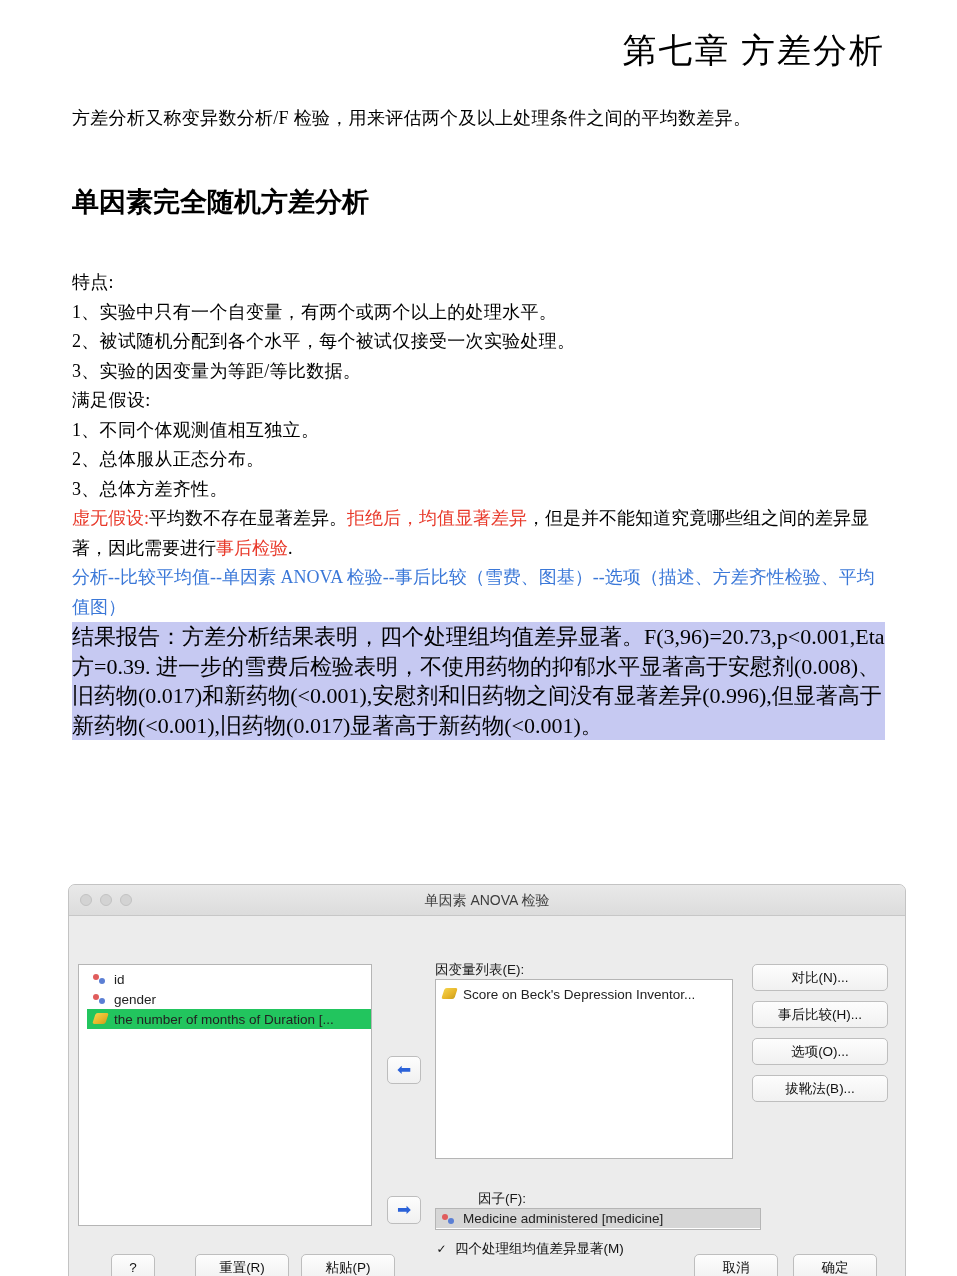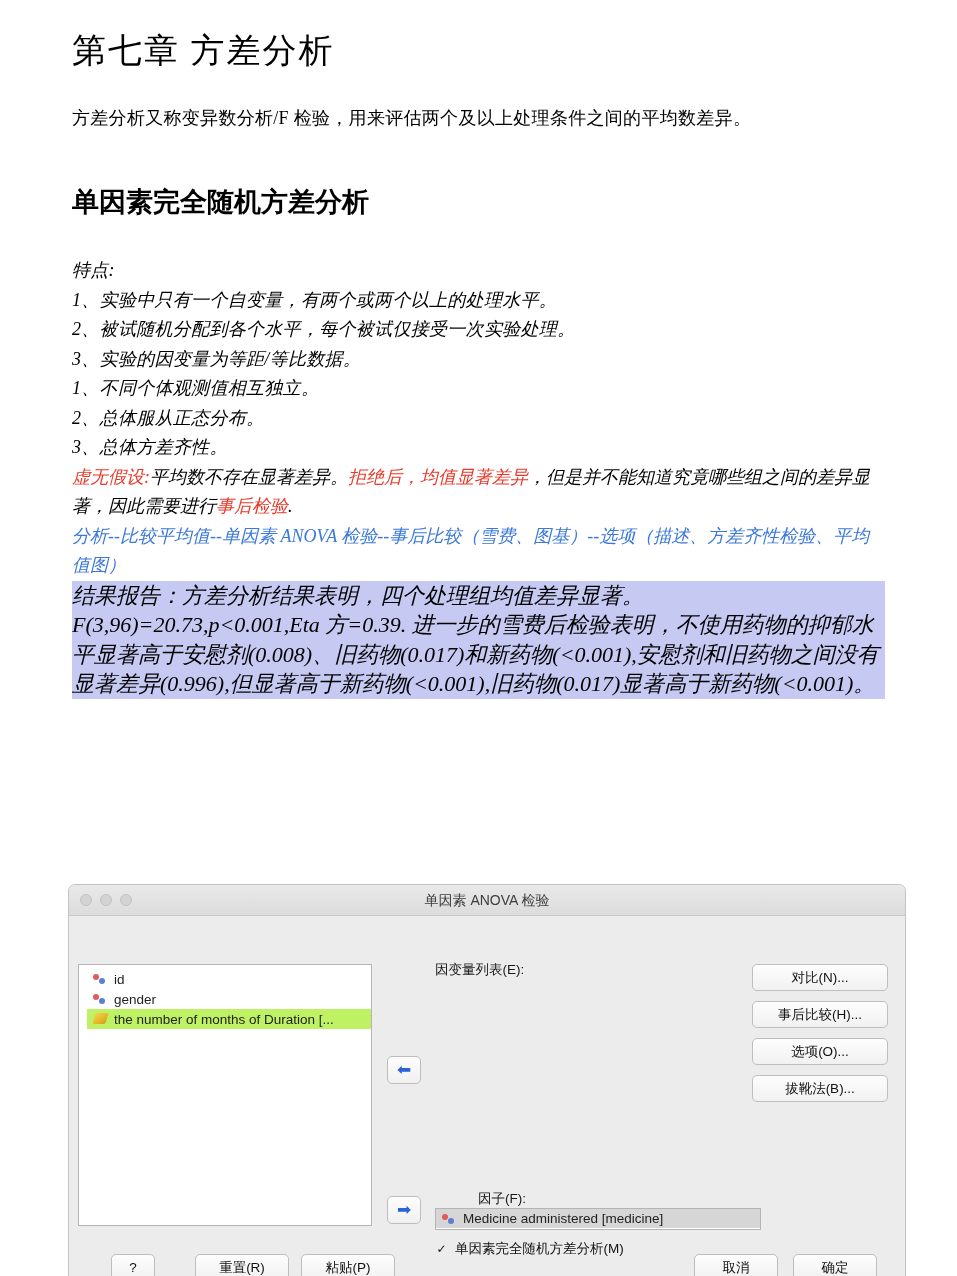--- a/index.html
+++ b/index.html
@@ -19,42 +19,41 @@
     width: 957px;
     height: 1276px;
     position: relative;
     box-sizing: border-box;
     padding: 0 72px;
   }
   h1.doc-title {
     font-family: "Liberation Serif", "DejaVu Serif", serif;
     font-size: 34px;
     font-weight: normal;
-    text-align: left;
+    text-align: right;
     margin: 28px 0 0 0;
     letter-spacing: 2px;
   }
   h2.section-title {
     font-family: "Liberation Sans", "DejaVu Sans", sans-serif;
     font-size: 27px;
     font-weight: bold;
     margin: 62px 0 0 0;
   }
   h2.section-title.second {
     margin-top: 52px;
   }
   p.body-text {
     font-size: 18px;
     line-height: 28px;
     margin: 30px 0 0 0;
     letter-spacing: 0.3px;
   }
   .feature-block {
-    margin-top: 36px;
-    font-style: italic;
+    margin-top: 48px;
   }
   .feature-block .line {
     font-size: 18px;
     line-height: 29.5px;
     letter-spacing: 0.3px;
   }
   .red {
     color: #e8392a;
   }
   .para-red {
@@ -137,21 +136,21 @@
     display: flex;
     align-items: center;
     gap: 6px;
     font-size: 13.5px;
     color: #222;
     padding: 2.5px 6px;
     white-space: nowrap;
     overflow: hidden;
   }
   .var-item.selected {
-    background: #bef264;
+    background: #22c55e;
   }
   .icon-nominal, .icon-scale, .icon-ordinal {
     width: 15px;
     height: 14px;
     flex: 0 0 auto;
     display: inline-block;
     position: relative;
   }
   .icon-nominal::before {
     content: "";
@@ -289,20 +288,21 @@
 
   <p class="body-text">方差分析又称变异数分析/F 检验，用来评估两个及以上处理条件之间的平均数差异。</p>
 
   <h2 class="section-title second">单因素完全随机方差分析</h2>
 
   <div class="feature-block">
     <div class="line">特点:</div>
     <div class="line">1、实验中只有一个自变量，有两个或两个以上的处理水平。</div>
     <div class="line">2、被试随机分配到各个水平，每个被试仅接受一次实验处理。</div>
     <div class="line">3、实验的因变量为等距/等比数据。</div>
+    <div class="line">满足假设:</div>
     <div class="line">1、不同个体观测值相互独立。</div>
     <div class="line">2、总体服从正态分布。</div>
     <div class="line">3、总体方差齐性。</div>
 
     <p class="para-red"><span class="red">虚无假设:</span><span>平均数不存在显著差异。</span><span class="red">拒绝后，均值显著差异</span><span>，但是并不能知道究竟哪些组之间的差异显著，因此需要进行</span><span class="red">事后检验</span><span>.</span></p>
 
     <p class="para-blue">分析--比较平均值--单因素 ANOVA 检验--事后比较（雪费、图基）--选项（描述、方差齐性检验、平均值图）</p>
 
     <p class="para-highlight">结果报告：方差分析结果表明，四个处理组均值差异显著。F(3,96)=20.73,p&lt;0.001,Eta 方=0.39. 进一步的雪费后检验表明，不使用药物的抑郁水平显著高于安慰剂(0.008)、旧药物(0.017)和新药物(&lt;0.001),安慰剂和旧药物之间没有显著差异(0.996),但显著高于新药物(&lt;0.001),旧药物(0.017)显著高于新药物(&lt;0.001)。</p>
   </div>
@@ -329,40 +329,46 @@
           <span class="icon-nominal"></span>
           <span>gender</span>
         </div>
         <div class="var-item selected">
           <span class="icon-scale"></span>
           <span>the number of months of Duration [...</span>
         </div>
       </div>
 
       <div class="fieldlabel dep-label">因变量列表(E):</div>
+      <div class="dep-box">
+        <div class="var-item">
+          <span class="icon-scale"></span>
+          <span>Score on Beck's Depression Inventor...</span>
+        </div>
+      </div>
 
       <div class="fieldlabel fac-label">因子(F):</div>
       <div class="fac-box">
         <div class="var-item">
           <span class="icon-nominal"></span>
           <span>Medicine administered [medicine]</span>
         </div>
       </div>
 
       <div class="arrow-btn arrow-dep">⬅</div>
       <div class="arrow-btn arrow-fac">➡</div>
 
       <div class="side-btn sb1">对比(N)...</div>
       <div class="side-btn sb2">事后比较(H)...</div>
       <div class="side-btn sb3">选项(O)...</div>
       <div class="side-btn sb4">拔靴法(B)...</div>
 
       <div class="checkbox-row">
         <span class="cbox">✓</span>
-        <span>单因素完全随机方差分析(M)</span>
+        <span>四个处理组均值差异显著(M)</span>
       </div>
 
       <div class="bottom-btn btn-help">?</div>
       <div class="bottom-btn btn-reset">重置(R)</div>
       <div class="bottom-btn btn-paste">粘贴(P)</div>
       <div class="bottom-btn btn-cancel">取消</div>
       <div class="bottom-btn btn-ok">确定</div>
 
     </div>
   </div>

